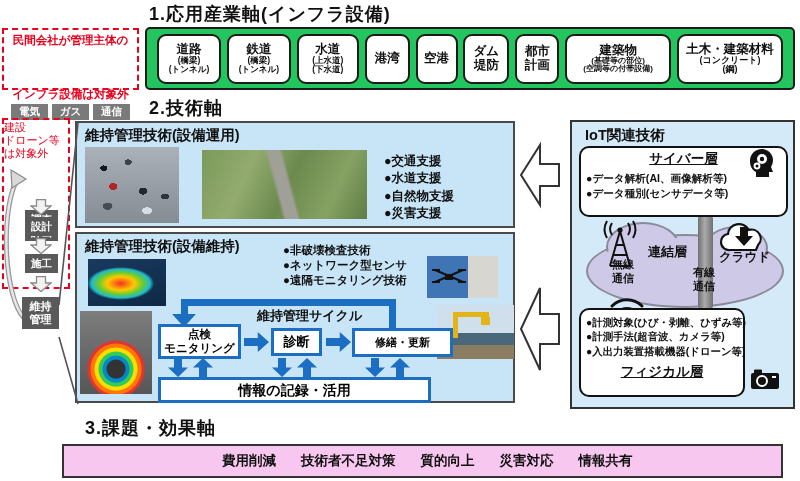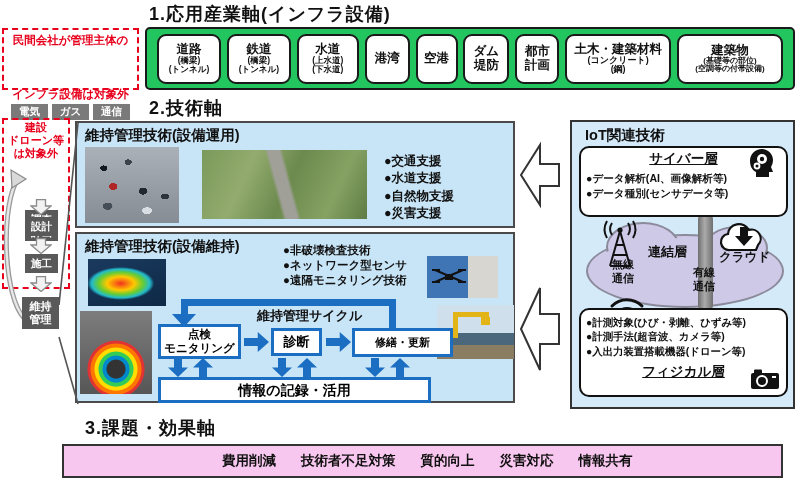--- a/index.html
+++ b/index.html
@@ -23,21 +23,21 @@
 
   
   .note1{position:absolute;left:2px;top:28px;width:137px;height:62px;border:2px dashed #E8001D;
     box-sizing:border-box;text-align:center;background:#fff;}
   .note1-line{color:#E8001D;font-weight:bold;font-size:11.5px;line-height:1.25;margin-top:40px;}
   .note1-items{display:flex;justify-content:space-between;padding:2px 7px 0 7px;}
   .gray-btn{background:#7a7a7a;color:#fff;font-size:10.5px;font-weight:bold;padding:1px 8px;}
 
   .note2{position:absolute;left:2px;top:118px;width:68px;height:171px;border:2px dashed #E8001D;
     box-sizing:border-box;background:transparent;}
-  .note2-line{color:#E8001D;font-weight:bold;font-size:11px;line-height:1.2;text-align:center;}
+  .note2-line{color:#E8001D;font-weight:normal;font-size:11px;line-height:1.2;text-align:left;}
   .pstep{position:absolute;background:#595959;color:#fff;font-weight:bold;font-size:10.5px;
     text-align:center;line-height:1.2;padding:3px 0;z-index:3;}
 
   
   .tech-box{position:absolute;background:#C8E5F7;border:2px solid #4a4a4a;box-sizing:border-box;}
   .tech-title{position:absolute;font-size:14.5px;font-weight:bold;}
   .bullets{position:absolute;font-weight:bold;}
   .bullets div{white-space:nowrap;}
 
   
@@ -141,28 +141,28 @@
     </div>
     <div class="ind-box w46">
       <div class="ind-t">ダム</div>
       <div class="ind-t">堤防</div>
     </div>
     <div class="ind-box w44">
       <div class="ind-t">都市</div>
       <div class="ind-t">計画</div>
     </div>
     <div class="ind-box w106">
+      <div class="ind-t" style="font-size:12.5px">建築物</div>
+      <div class="ind-s" style="font-size:8px">(基礎等の部位)</div>
+      <div class="ind-s" style="font-size:8px">(空調等の付帯設備)</div>
+    </div>
+    <div class="ind-box w106">
       <div class="ind-t" style="font-size:12.5px">土木・建築材料</div>
       <div class="ind-s" style="font-size:9px">(コンクリート)</div>
       <div class="ind-s" style="font-size:9px">(鋼)</div>
-    </div>
-    <div class="ind-box w106">
-      <div class="ind-t" style="font-size:12.5px">建築物</div>
-      <div class="ind-s" style="font-size:8px">(基礎等の部位)</div>
-      <div class="ind-s" style="font-size:8px">(空調等の付帯設備)</div>
     </div>
   </div>
 
   <div class="sec-title" style="left:149px;top:96px;">2.技術軸</div>
 
   <div class="note2">
     <div class="note2-line" style="padding-top:1px;">建設</div>
     <div class="note2-line">ドローン等</div>
     <div class="note2-line">は対象外</div>
   </div>
@@ -325,21 +325,21 @@
   <div class="link-label" style="left:612px;top:258px;font-size:11px;line-height:1.25;text-align:center;">
     <div>無線</div>
     <div>通信</div>
   </div>
   <div class="link-label" style="left:693px;top:266px;font-size:11px;line-height:1.25;text-align:center;">
     <div>有線</div>
     <div>通信</div>
   </div>
   <div class="link-label" style="left:719px;top:249px;font-size:12.5px;">クラウド</div>
 
-  <div class="layer-box" style="left:579px;top:308px;width:209px;height:89px;">
+  <div class="layer-box" style="left:579px;top:308px;width:166px;height:89px;">
     <div class="layer-bullets" style="margin-top:6px;font-size:10.4px;">
       <div>●計測対象(ひび・剥離、ひずみ等)</div>
       <div>●計測手法(超音波、カメラ等)</div>
       <div>●入出力装置搭載機器(ドローン等)</div>
     </div>
     <div class="layer-title" style="margin-top:4px;">フィジカル層</div>
   </div>
   <svg class="icon" style="left:750px;top:368px;z-index:5;" width="30" height="22" viewBox="0 0 30 22">
     <rect x="1" y="5" width="28" height="16" rx="2" fill="#111"></rect>
     <rect x="4" y="1.5" width="8" height="5" rx="1" fill="#111"></rect>

